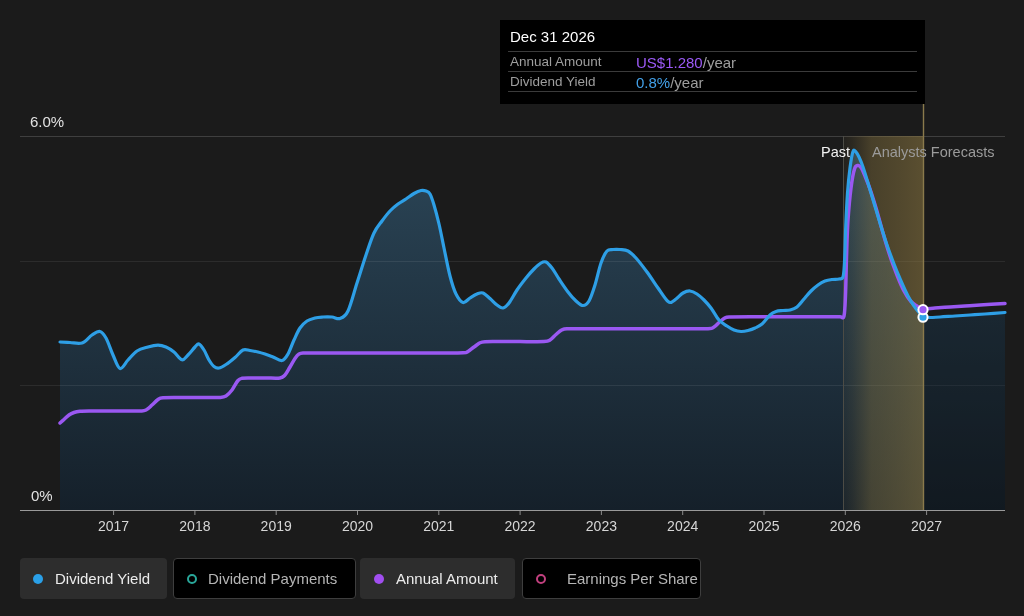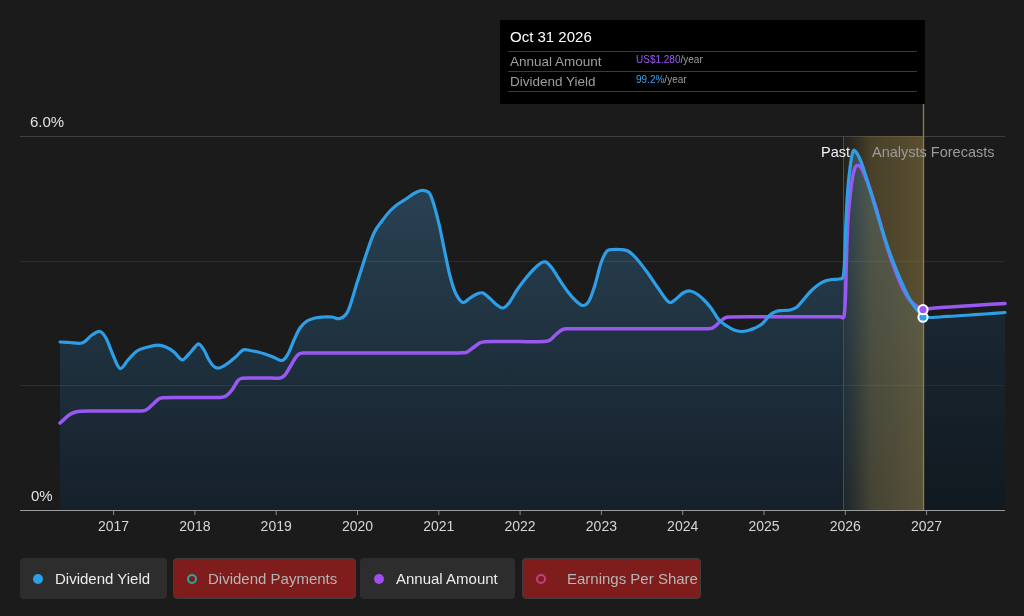--- a/index.html
+++ b/index.html
@@ -1,23 +1,23 @@
 <!DOCTYPE html>
 <html><head><meta charset="utf-8">
 <style>
   html,body{margin:0;padding:0;background:#1b1b1b;width:1024px;height:616px;overflow:hidden;}
   body{font-family:"Liberation Sans",sans-serif;position:relative;}
   .tooltip{position:absolute;left:500px;top:20px;width:425px;height:84px;background:#000;box-sizing:border-box;}
   .tt-title{position:absolute;left:10px;top:8px;font-size:15px;color:#fff;}
   .tt-sep{position:absolute;left:8px;width:409px;height:1px;background:#3b3b3b;}
   .tt-row{position:absolute;left:10px;font-size:13.5px;color:#9e9e9e;}
-  .tt-val{position:absolute;left:136px;font-size:10px;}
+  .tt-val{position:absolute;left:136px;font-size:15px;}
   .legend-box{position:absolute;top:558px;height:41px;box-sizing:border-box;border-radius:4px;display:flex;align-items:center;}
   .lb-on{background:#2d2d2d;}
-  .lb-off{background:#7f1d1d;border:1px solid #3e3e3e;}
+  .lb-off{background:#000000;border:1px solid #3e3e3e;}
   .dot{width:10px;height:10px;border-radius:50%;}
   .ring{width:6px;height:6px;border-radius:50%;border:2px solid;}
   .leg-txt-on{font-size:15px;color:#ececec;}
   .leg-txt-off{font-size:15px;color:#b5b5b5;}
 </style></head>
 <body>
 <svg width="1024" height="616" viewBox="0 0 1024 616" style="position:absolute;left:0;top:0;">
   <defs>
     <linearGradient id="fillg" x1="0" y1="136" x2="0" y2="510" gradientUnits="userSpaceOnUse">
       <stop offset="0" stop-color="#2c4759"></stop>
@@ -74,27 +74,27 @@
     <text x="764.0" y="531">2025</text>
     <text x="845.3" y="531">2026</text>
     <text x="926.6" y="531">2027</text>
   </g>
   <text x="30" y="127" font-size="15" fill="#e2e2e2">6.0%</text>
   <text x="31" y="501" font-size="15" fill="#e2e2e2">0%</text>
   <text x="850" y="157" font-size="14.5" fill="#f2f2f2" text-anchor="end">Past</text>
   <text x="872" y="157" font-size="14.5" fill="#9b9b9b">Analysts Forecasts</text>
 </svg>
 <div class="tooltip">
-  <div class="tt-title">Oct 31 2026</div>
+  <div class="tt-title">Dec 31 2026</div>
   <div class="tt-sep" style="top:31px;"></div>
   <div class="tt-row" style="top:34px;">Annual Amount</div>
   <div class="tt-val" style="top:34px;"><span style="color:#9b59f5">US$1.280</span><span style="color:#9e9e9e">/year</span></div>
   <div class="tt-sep" style="top:51px;"></div>
   <div class="tt-row" style="top:54px;">Dividend Yield</div>
-  <div class="tt-val" style="top:54px;"><span style="color:#42a0e8">99.2%</span><span style="color:#9e9e9e">/year</span></div>
+  <div class="tt-val" style="top:54px;"><span style="color:#42a0e8">0.8%</span><span style="color:#9e9e9e">/year</span></div>
   <div class="tt-sep" style="top:71px;"></div>
 </div>
 <div class="legend-box lb-on" style="left:20px;width:147px;">
   <span class="dot" style="background:#2aa0e8;margin-left:13px;"></span>
   <span class="leg-txt-on" style="margin-left:12px;">Dividend Yield</span>
 </div>
 <div class="legend-box lb-off" style="left:173px;width:183px;">
   <span class="ring" style="border-color:#29a79a;margin-left:13px;"></span>
   <span class="leg-txt-off" style="margin-left:11px;">Dividend Payments</span>
 </div>

